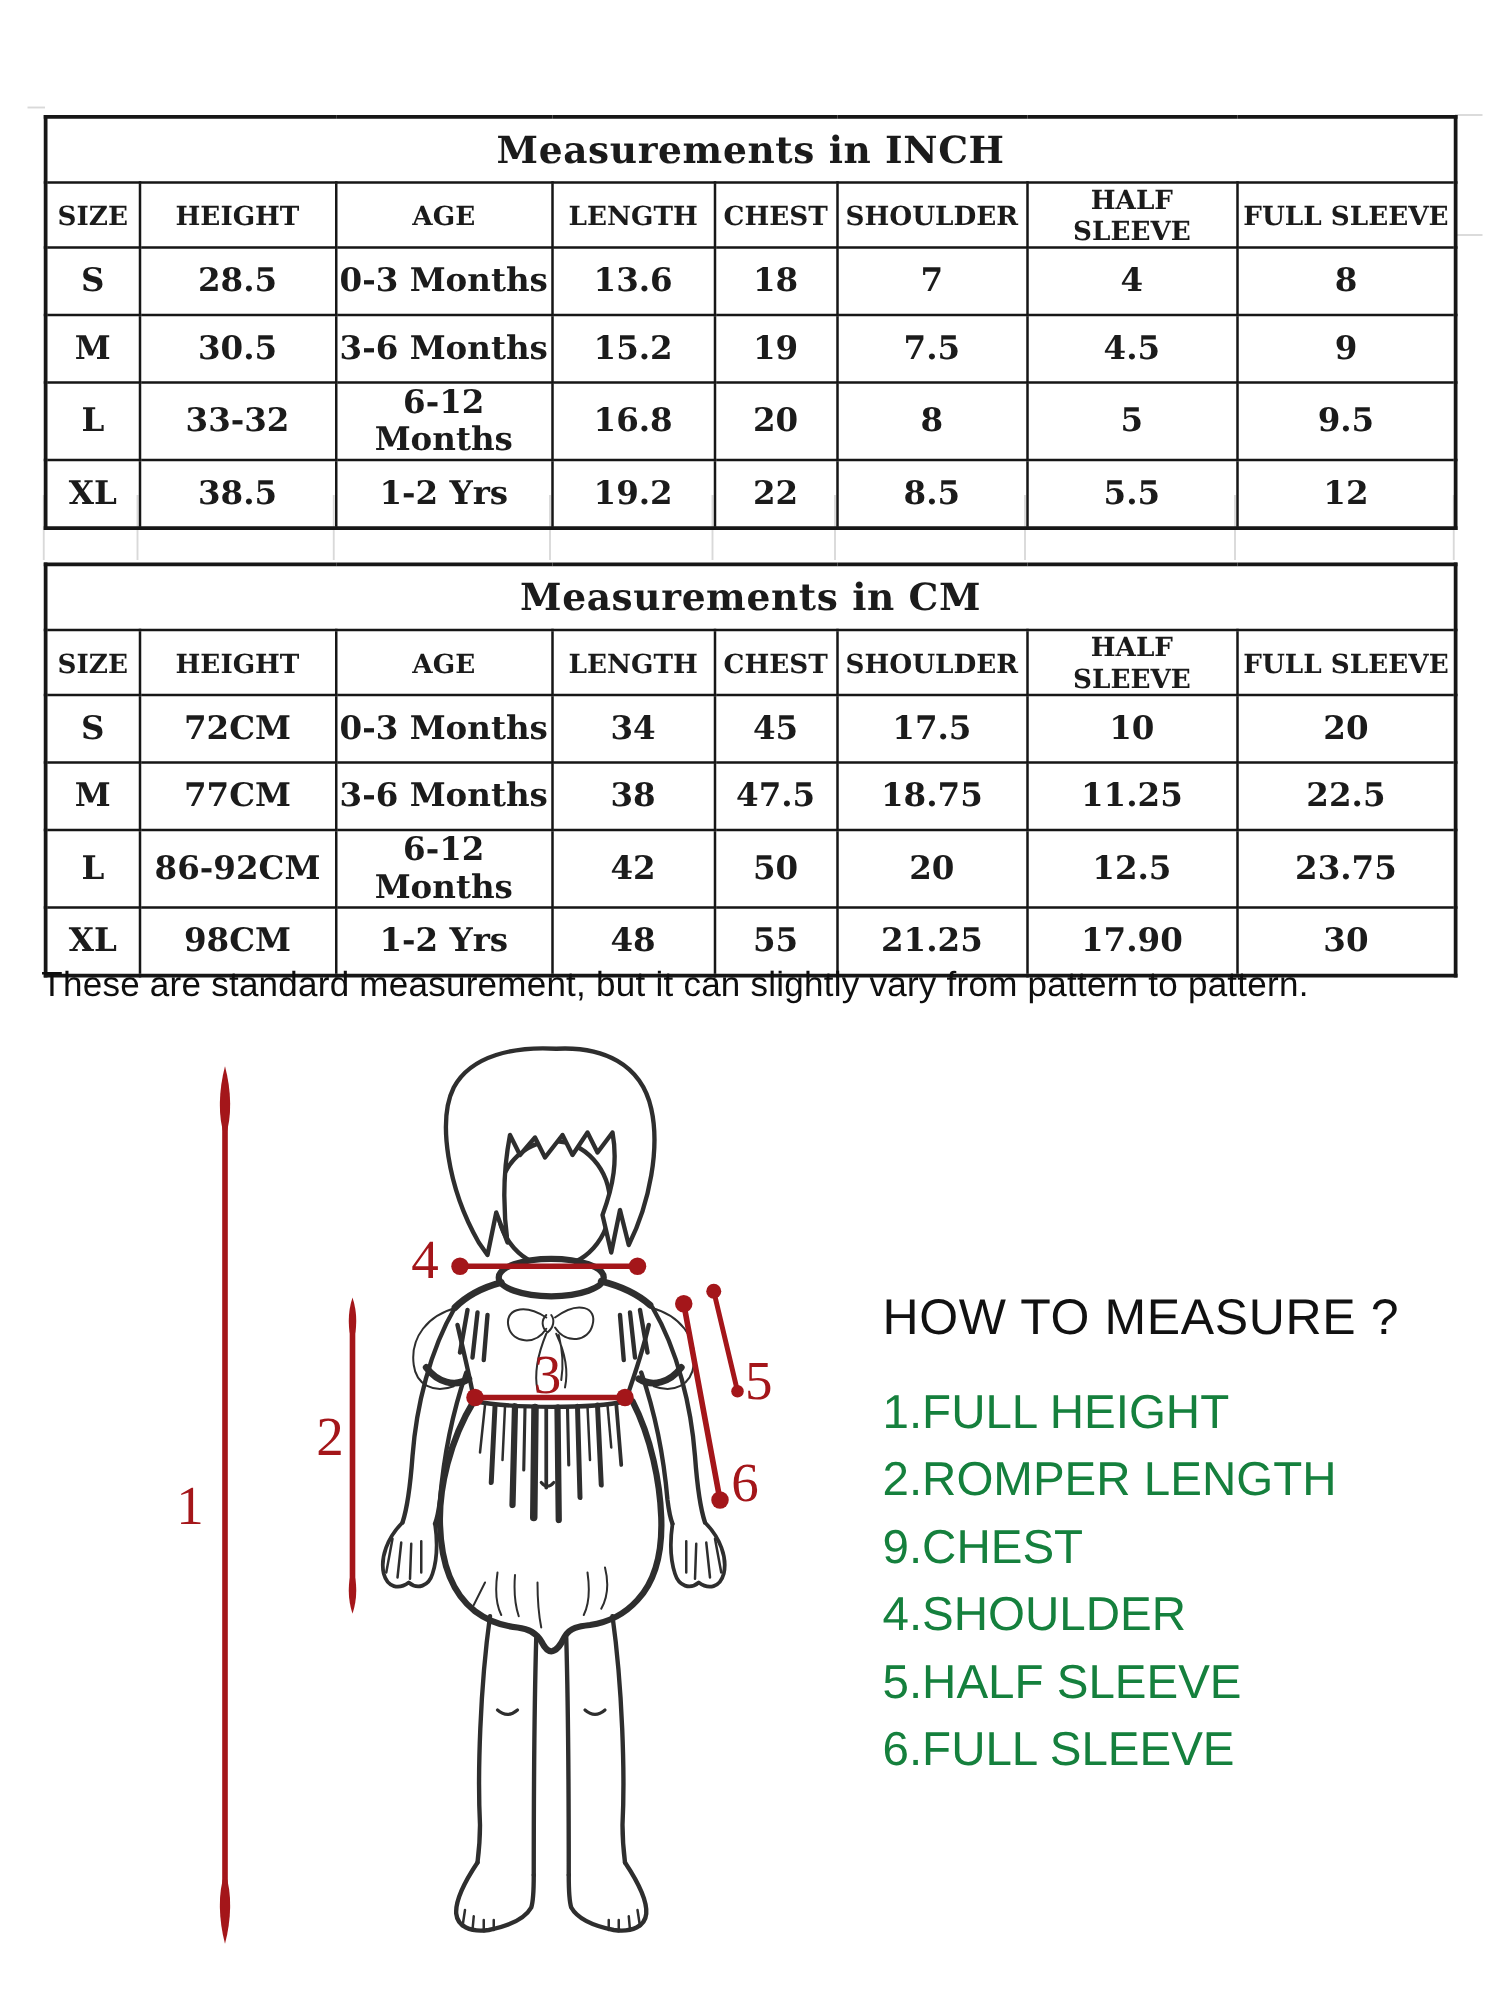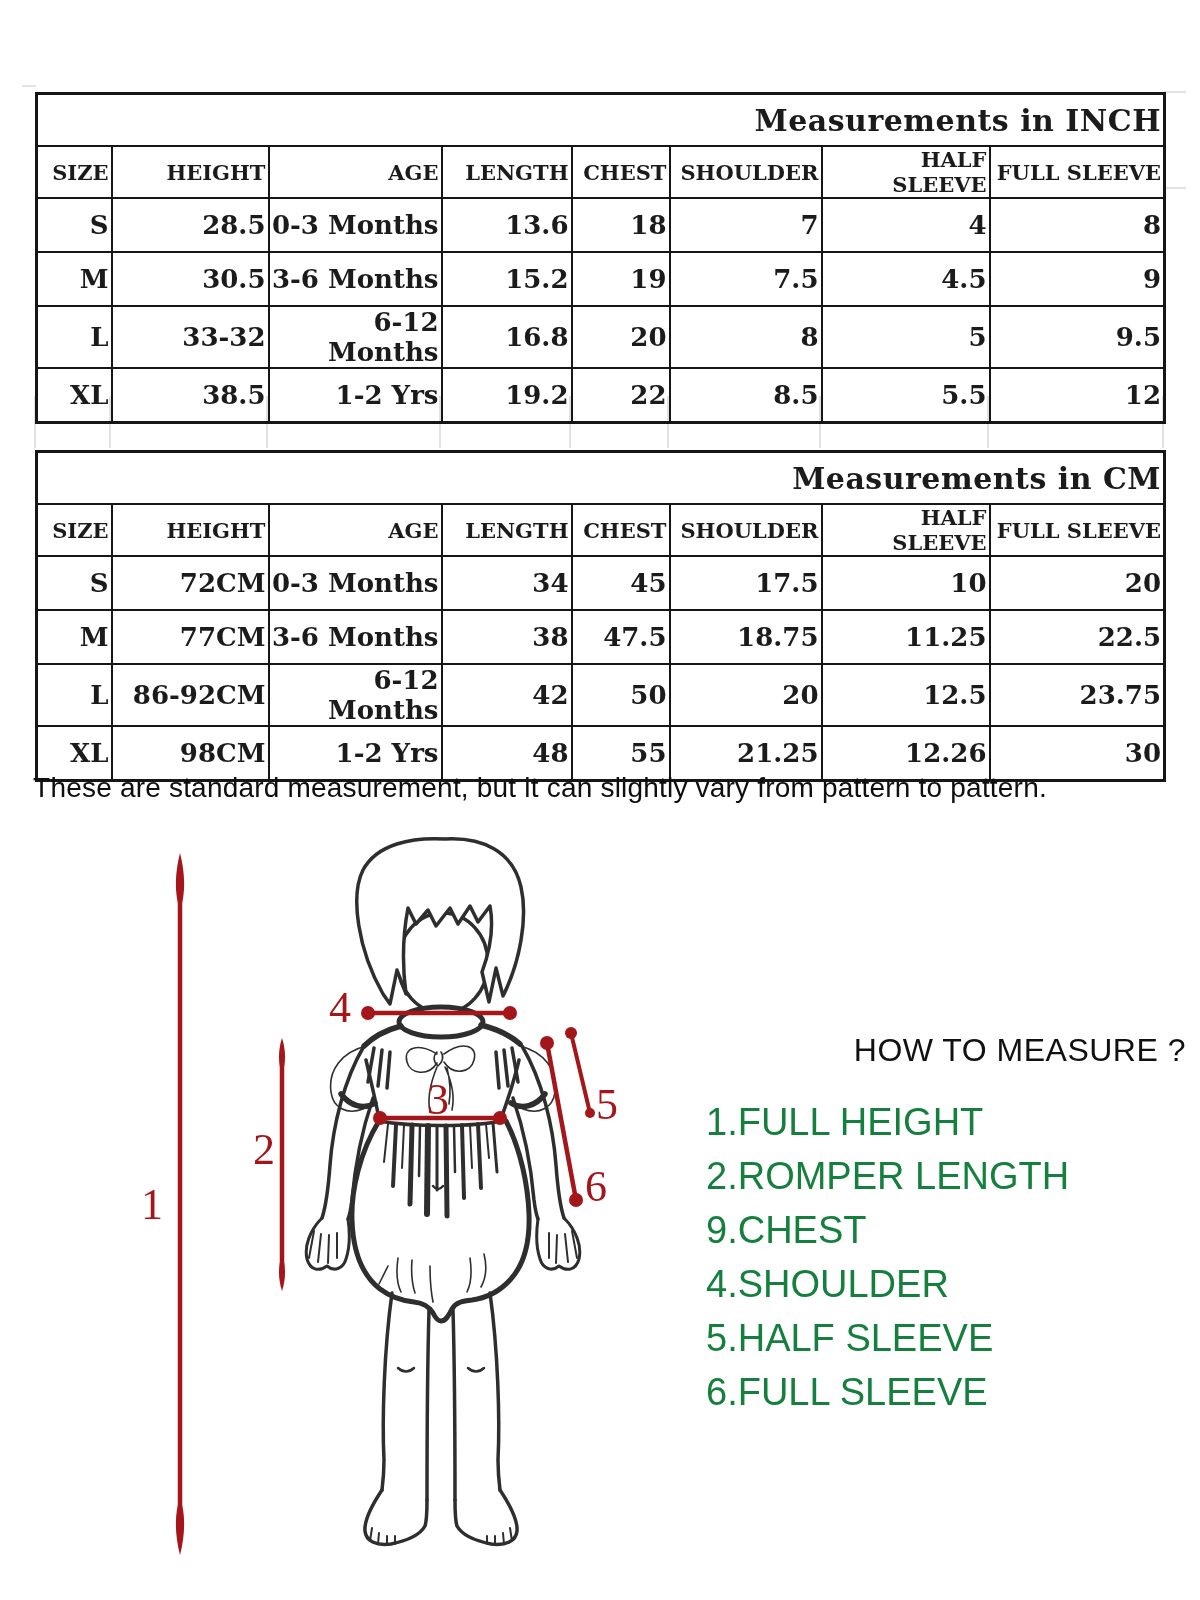--- a/index.html
+++ b/index.html
@@ -4,41 +4,41 @@
 <style>
   html,body{margin:0;padding:0;background:#ffffff;}
   .page{
     position:relative;width:1200px;height:1600px;background:#ffffff;
     overflow:hidden;font-family:"Liberation Sans",sans-serif;color:#161616;
   }
   
   table.chart{
     position:absolute;left:35px;width:1128px;border-collapse:collapse;table-layout:fixed;
     border:3px solid #161616;
-    font-family:"DejaVu Serif",serif;font-weight:bold;color:#1b1b1b;text-align:right;
+    font-family:"DejaVu Serif",serif;font-weight:bold;color:#1b1b1b;text-align:center;
   }
   table.chart th,table.chart td{border:2px solid #161616;padding:0 2px;overflow:hidden;}
   table.chart .title{height:50px;font-size:30px;letter-spacing:.5px;}
   table.chart thead tr.head-row th{height:43px;font-size:21px;margin-left:12px;}
   table.chart tbody td{height:52px;font-size:26px;}
   #inch-table{top:92px;}
   #cm-table{top:450px;}
   
   .note{
     position:absolute;top:772px;left:0;width:1080px;text-align:center;
     font-size:28px;color:#0e0e0e;letter-spacing:.2px;
   }
   
   .mlabel{
     position:absolute;width:44px;text-align:center;line-height:44px;
     font-family:"Liberation Serif",serif;font-size:44px;color:#a4161a;
   }
   
   .howto{position:absolute;left:706px;top:1032px;width:480px;}
-  .howto-title{font-size:32px;color:#111;letter-spacing:.5px;white-space:nowrap;text-align:right;}
+  .howto-title{font-size:40px;color:#111;letter-spacing:.5px;white-space:nowrap;}
   .howto-list{list-style:none;margin:26px 0 0 0;padding:0;}
   .howto-list li{font-size:38px;line-height:54px;color:#15803d;white-space:nowrap;}
   
   svg.canvas{position:absolute;left:0;top:0;pointer-events:none;}
 </style>
 </head>
 <body>
 
 <div class="page">
 
@@ -317,21 +317,21 @@
           <td>12.5</td>
           <td>23.75</td>
         </tr>
         <tr>
           <td>XL</td>
           <td>98CM</td>
           <td>1-2 Yrs</td>
           <td>48</td>
           <td>55</td>
           <td>21.25</td>
-          <td>12.26</td>
+          <td>17.90</td>
           <td>30</td>
         </tr>
       </tbody>
   </table>
 
   <div class="note">These are standard measurement, but it can slightly vary from pattern to pattern.</div>
 
   <div class="mlabel" style="left:130px;top:1183px;">1</div>
   <div class="mlabel" style="left:242px;top:1128px;">2</div>
   <div class="mlabel" style="left:416px;top:1078px;">3</div>

